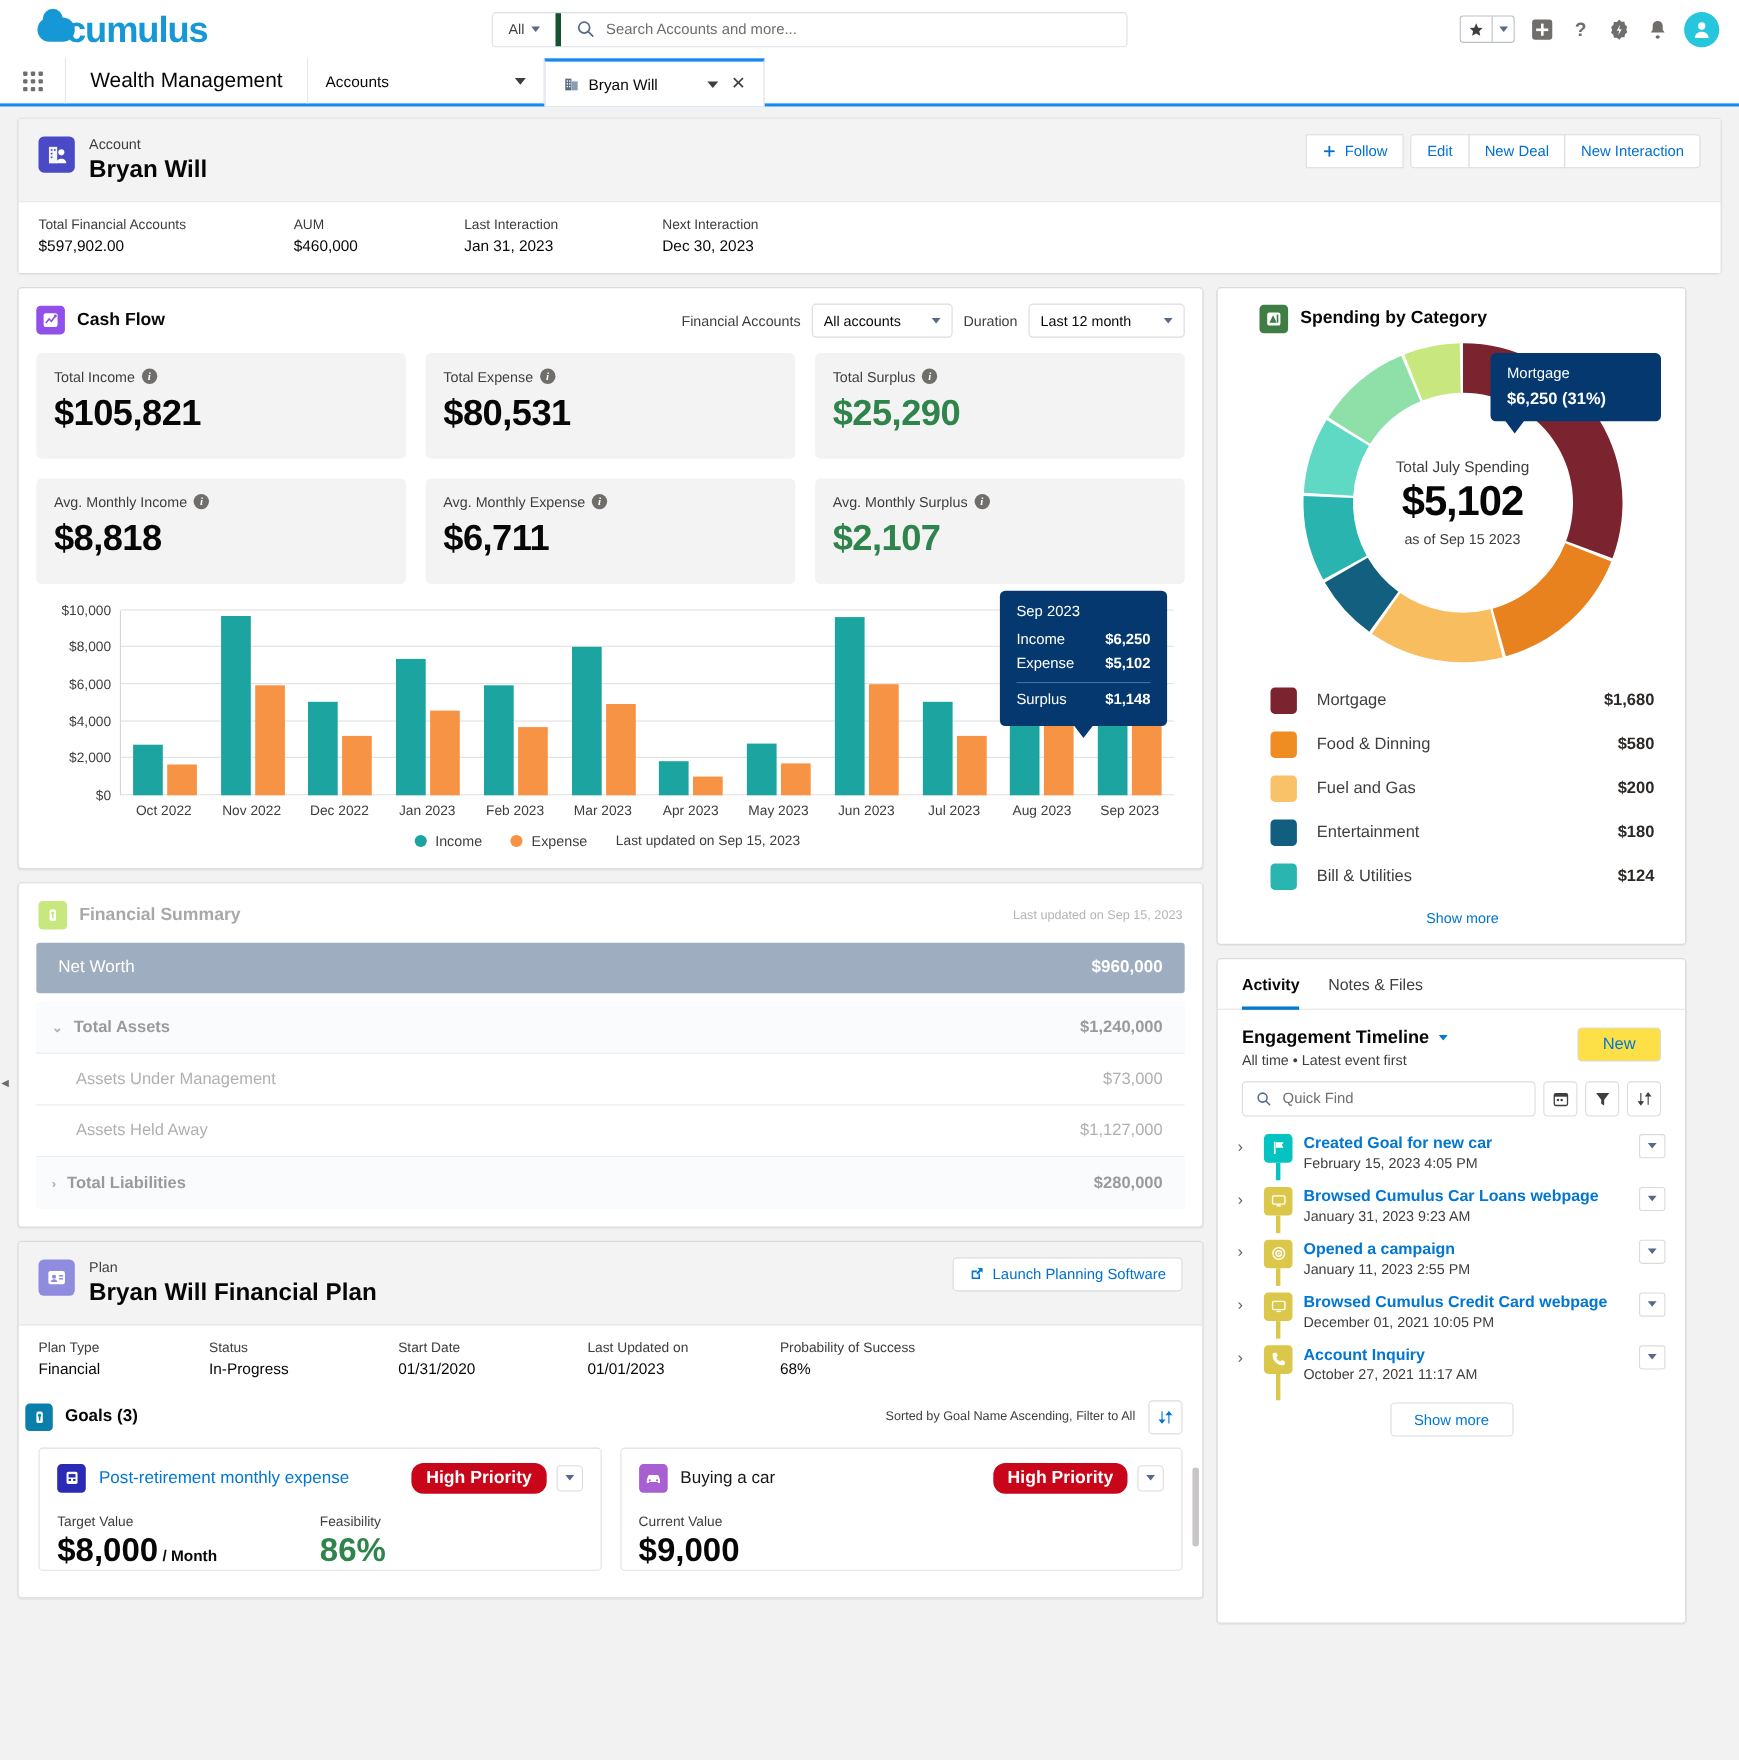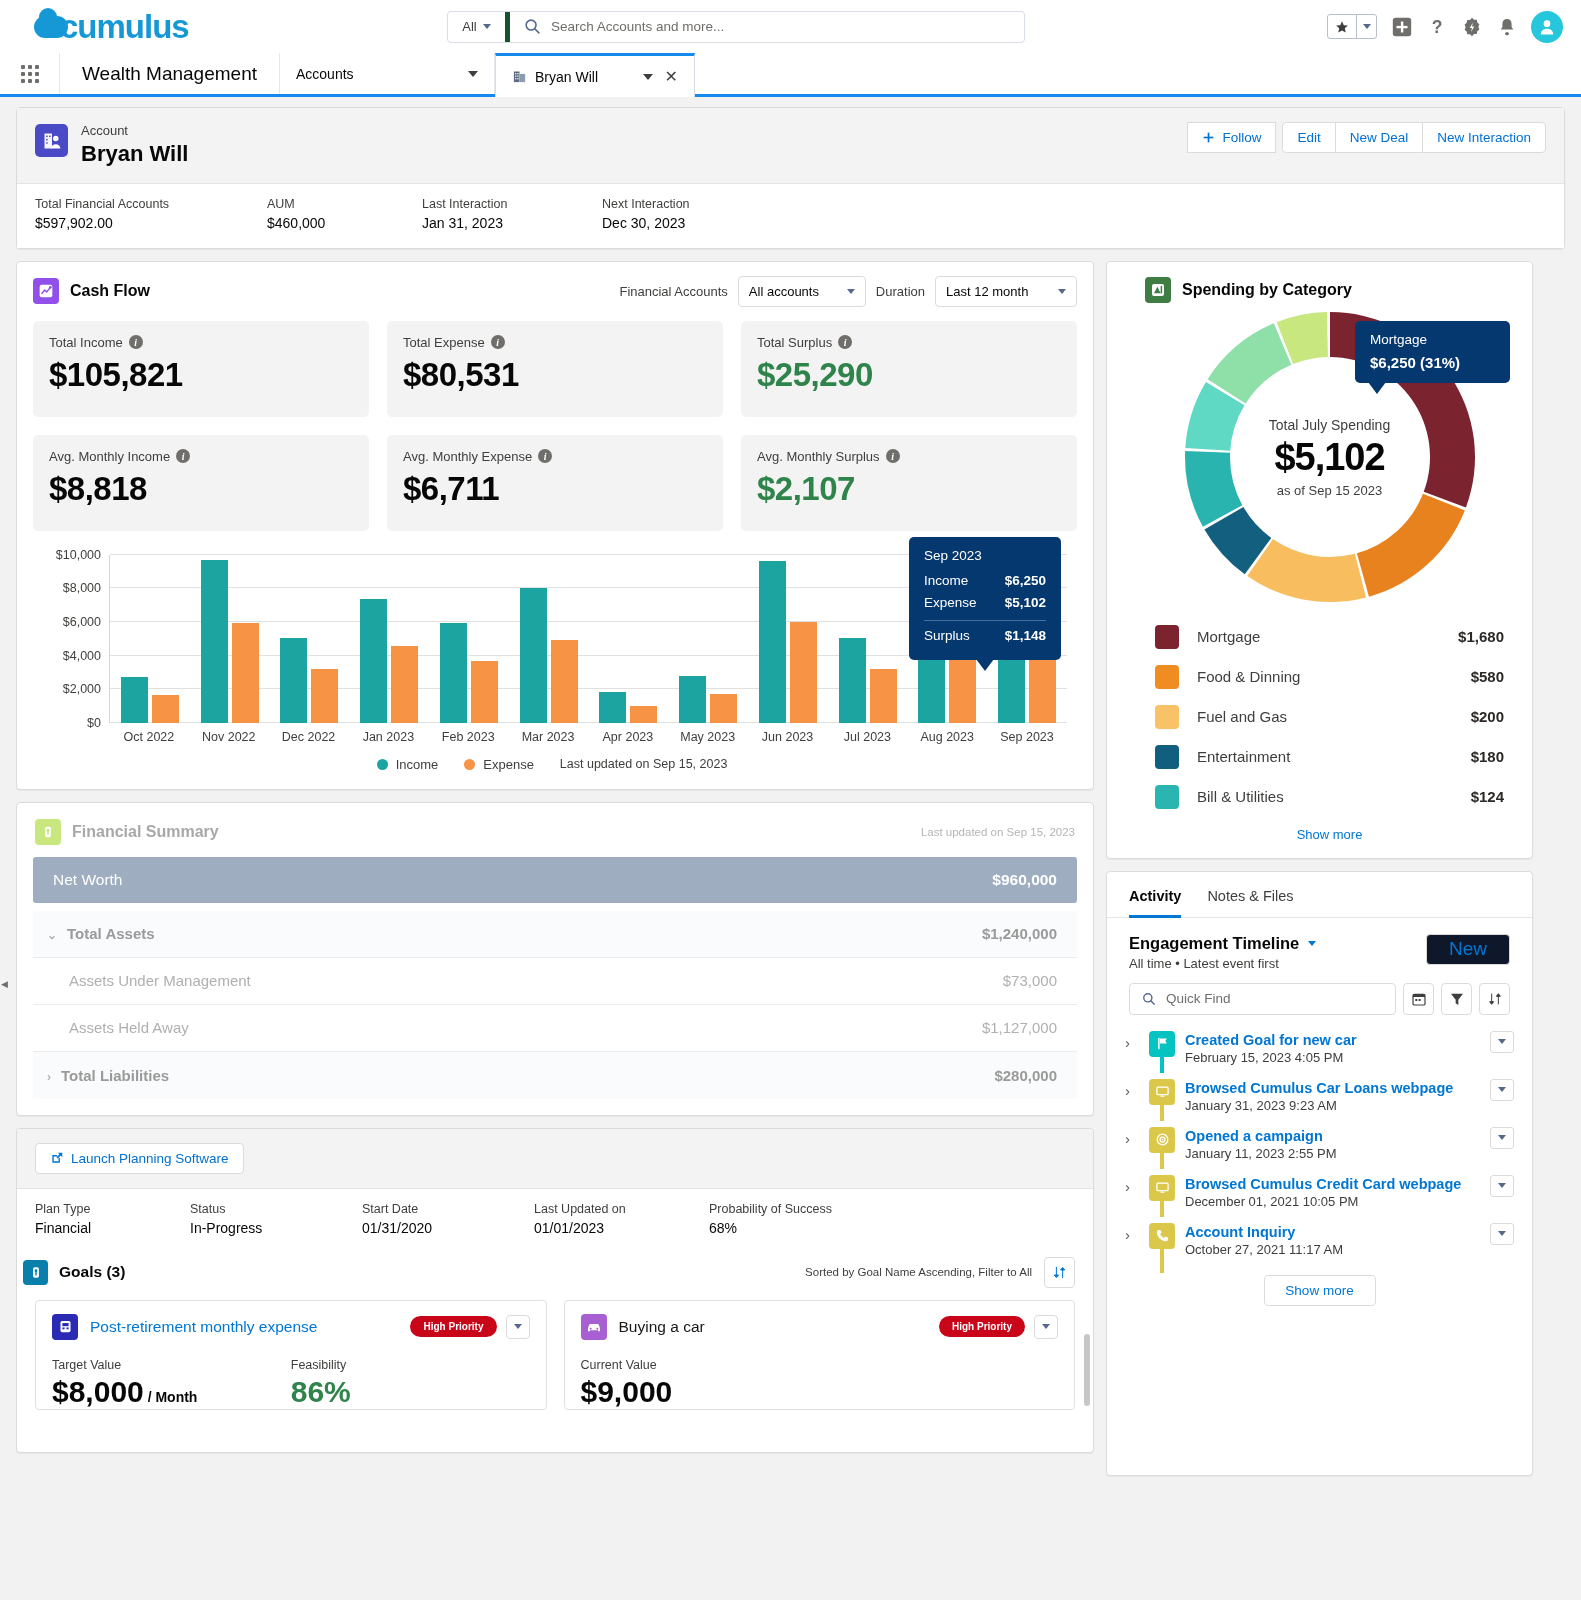--- a/index.html
+++ b/index.html
@@ -250,21 +250,21 @@
     background: #fff; display: flex; align-items: center; justify-content: center;
   }
   .goal-cards { display: flex; gap: 17px; padding: 0 18px 0 18px; }
   .goal-card { flex: 1; border: 1px solid #e0e0e0; border-radius: 4px; padding: 13px 16px 0 16px; }
   .goal-card-head { display: flex; align-items: center; justify-content: space-between; margin-bottom: 18px; }
   .goal-left { display: flex; align-items: center; gap: 12px; }
   .goal-ic { width: 26px; height: 26px; border-radius: 4px; display: flex; align-items: center; justify-content: center; }
   .goal-title { font-size: 15.5px; color: #0176d3; }
   .goal-title.dark { color: #181818; }
   .badge-prio {
-    background: #c9051a; color: #fff; font-size: 10px; font-weight: bold;
+    background: #c9051a; color: #fff; font-size: 16px; font-weight: bold;
     border-radius: 11px; padding: 5px 13px;
   }
   .goal-metrics { display: flex; }
   .gm { flex: 1; }
   .gm-label { font-size: 12.5px; color: #3e3e3c; margin-bottom: 3px; }
   .gm-val { font-size: 30px; font-weight: bold; color: #080707; }
   .gm-val.green { color: #2e844a; }
   .gm-unit { font-size: 14px; font-weight: bold; }
   .scroll-thumb {
     position: absolute; right: 3px; width: 6px; border-radius: 3px; background: #c9c7c5;
@@ -286,22 +286,22 @@
   .sp-amt { font-size: 15px; font-weight: bold; color: #2b2826; }
   .show-more-link { text-align: center; font-size: 13px; color: #0176d3; padding: 10px 0 16px 0; }
   
   .act-tabs { display: flex; gap: 26px; padding: 16px 22px 0 22px; border-bottom: 1px solid #e5e5e5; }
   .act-tab { font-size: 14.5px; color: #3e3e3c; padding-bottom: 11px; }
   .act-tab.active { color: #080707; font-weight: bold; border-bottom: 3px solid #0176d3; margin-bottom: -1px; }
   .eng-head { display: flex; align-items: flex-start; justify-content: space-between; padding: 16px 22px 0 22px; }
   .eng-title { font-size: 16.5px; font-weight: bold; color: #080707; display: flex; align-items: center; gap: 9px; }
   .eng-sub { font-size: 13px; color: #3e3e3c; margin-top: 3px; }
   .btn-new {
-    border: 1px solid #dddbda; border-radius: 4px; background: #0f172a; height: 31px;
-    padding: 0 22px; font-size: 19px; color: #0176d3; display: flex; align-items: center;
+    border: 1px solid #dddbda; border-radius: 4px; background: #fde047; height: 31px;
+    padding: 0 22px; font-size: 15px; color: #0176d3; display: flex; align-items: center;
   }
   .qf-row { display: flex; gap: 7px; padding: 12px 22px 0 22px; align-items: center; }
   .qf-input {
     flex: 1; height: 32px; border: 1px solid #dddbda; border-radius: 4px; background: #fff;
     display: flex; align-items: center; gap: 10px; padding: 0 12px; font-size: 13.5px; color: #706e6b;
   }
   .timeline { padding: 16px 18px 0 18px; position: relative; }
   .tl-item { display: flex; align-items: flex-start; gap: 10px; position: relative; padding-bottom: 14px; }
   .tl-chev { font-size: 15px; color: #5c5c5c; width: 14px; padding-top: 3px; }
   .tl-ic-wrap { position: relative; }
@@ -703,20 +703,35 @@
           </div>
           <div class="fs-row grp" style="border-bottom:none">
             <span><span class="fs-caret-d">›</span><span>Total Liabilities</span></span>
             <span class="v">$280,000</span>
           </div>
         </div>
       </div>
 
       <div class="card" style="position:relative; overflow:hidden; height:325px;">
         <div class="plan-top">
+          <div class="acct-ident">
+            <div class="plan-icon">
+              <svg width="19" height="19" viewBox="0 0 24 24">
+                <rect x="2.5" y="4.5" width="19" height="15" rx="2.5" fill="#fff"></rect>
+                <circle cx="9" cy="11" r="2.4" fill="#8f8ce0"></circle>
+                <path d="M5.3 17c0-2.1 1.7-3.3 3.7-3.3s3.7 1.2 3.7 3.3z" fill="#8f8ce0"></path>
+                <rect x="14.5" y="9" width="5" height="1.7" fill="#8f8ce0"></rect>
+                <rect x="14.5" y="12.5" width="5" height="1.7" fill="#8f8ce0"></rect>
+              </svg>
+            </div>
+            <div>
+              <div class="acct-label">Plan</div>
+              <div class="acct-name">Bryan Will Financial Plan</div>
+            </div>
+          </div>
           <button class="btn" style="border-radius:4px">
             <svg width="14" height="14" viewBox="0 0 24 24">
               <path d="M4 7h8v2.4H6.4v8.2h8.2V12H17v8H4z" fill="#0176d3"></path>
               <path d="M13.5 3H21v7.5l-2.6-2.6-5 5-2.3-2.3 5-5z" fill="#0176d3"></path>
             </svg>
             <span>Launch Planning Software</span>
           </button>
         </div>
 
         <div class="plan-fields">

